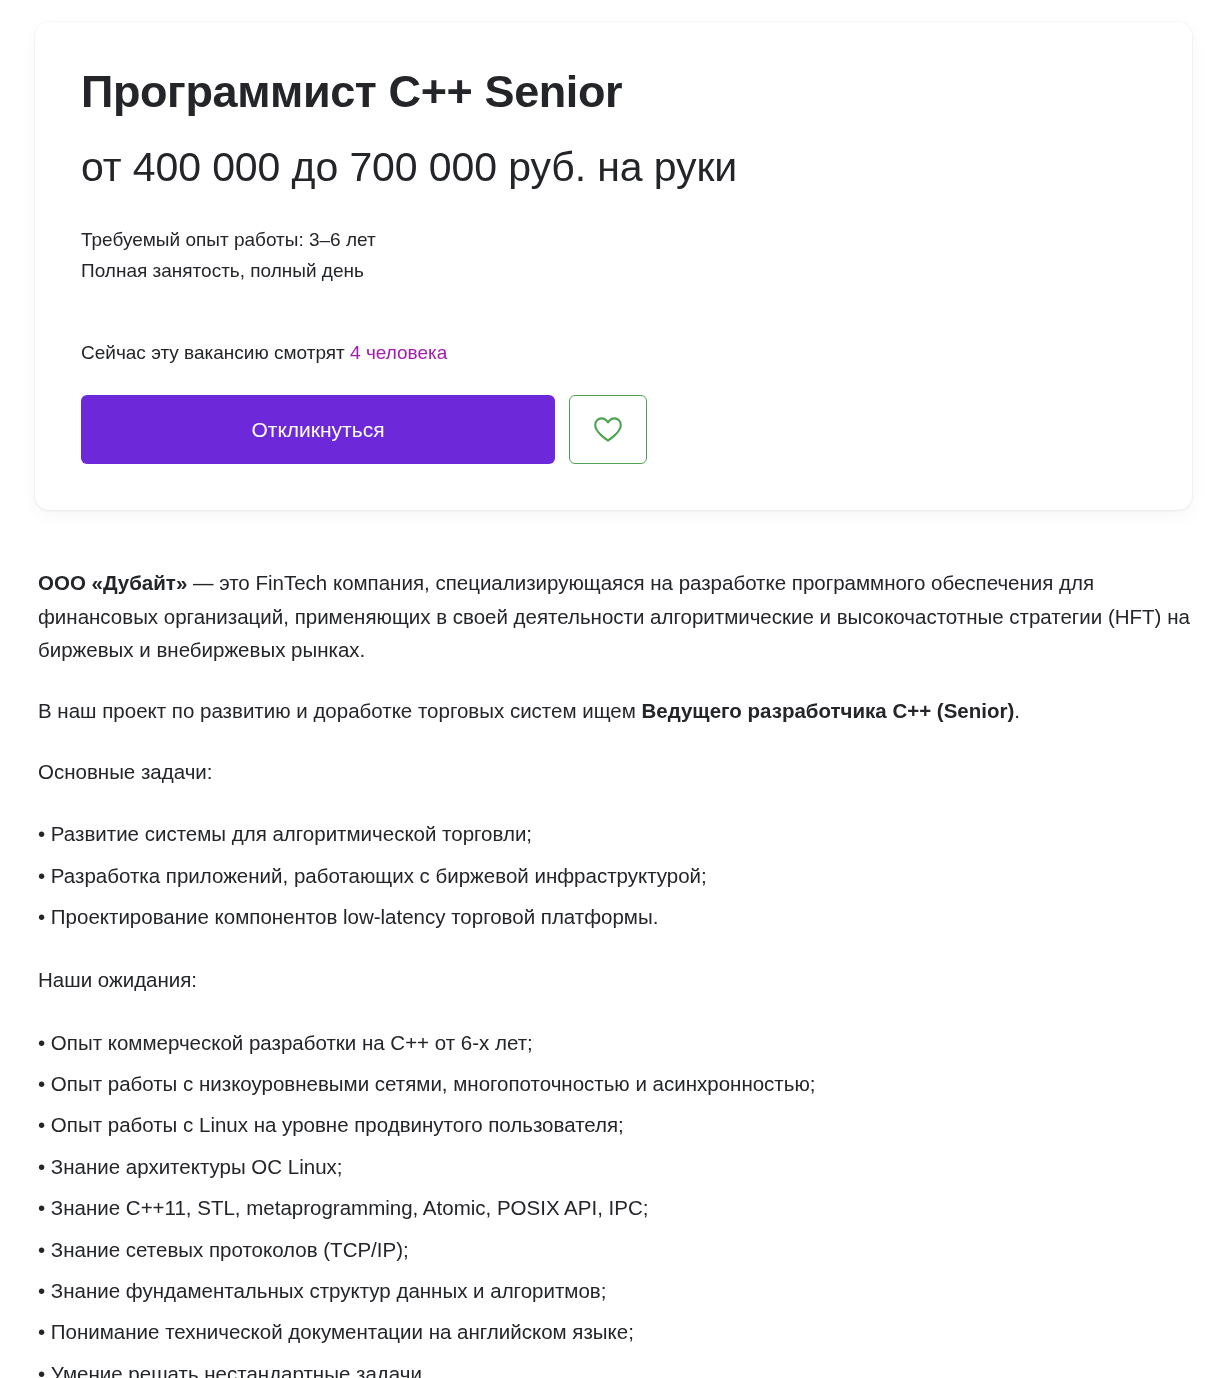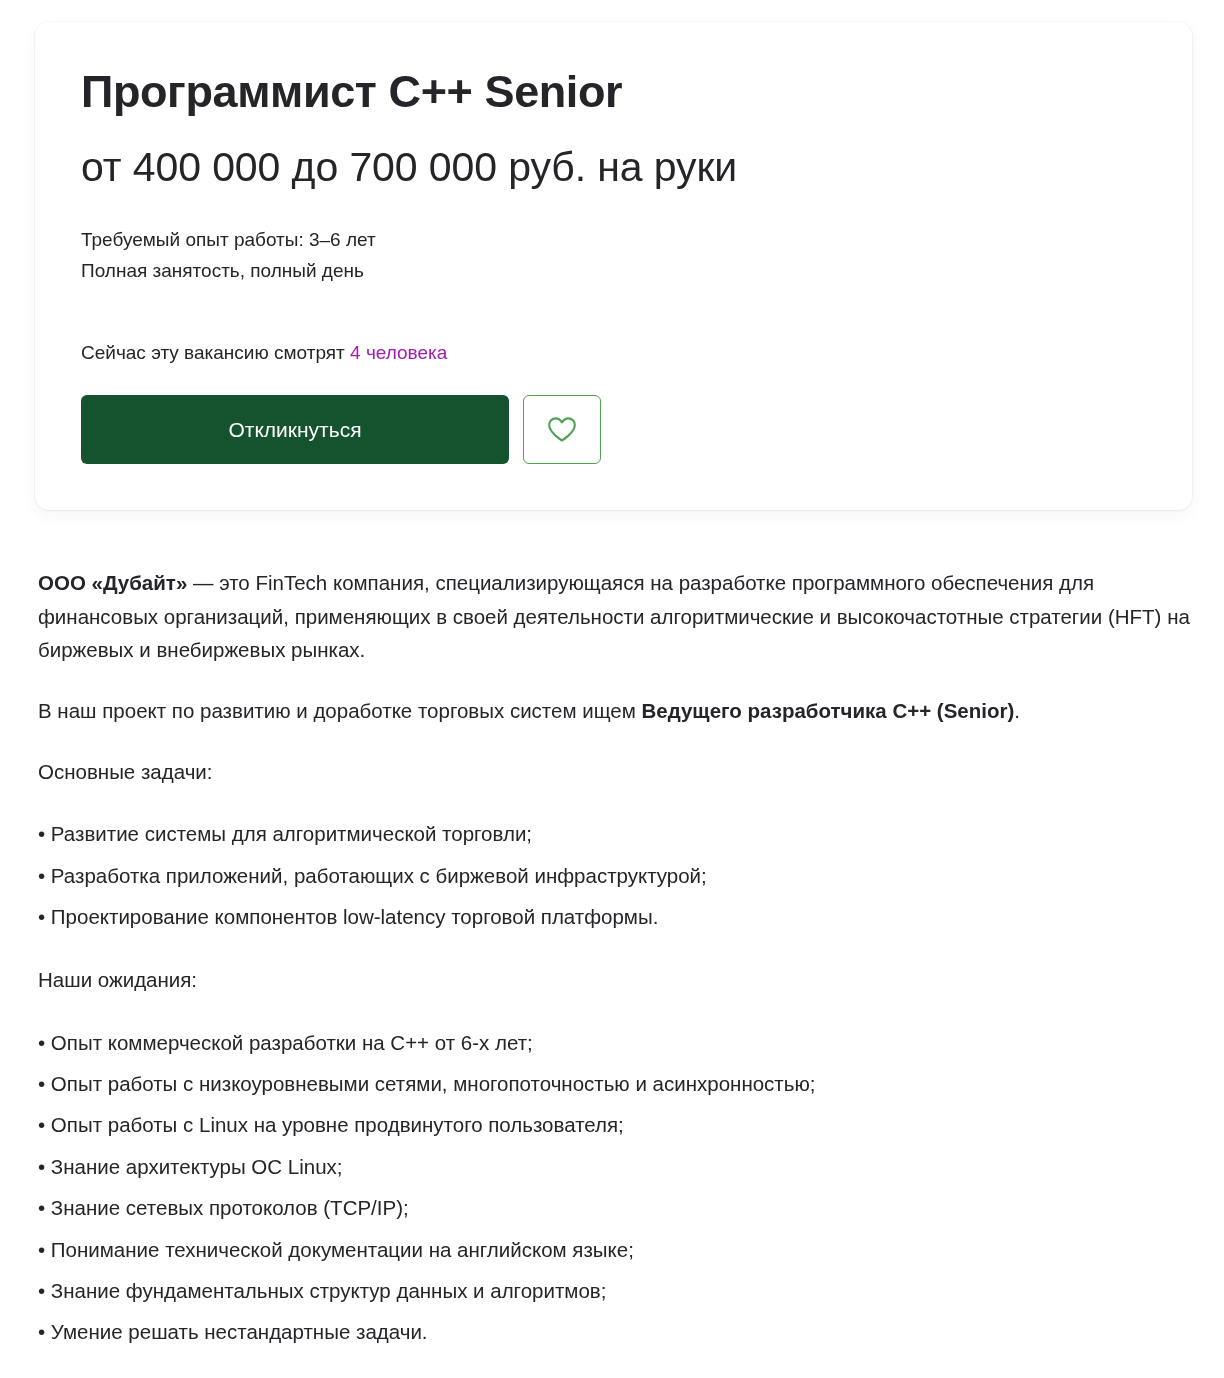--- a/index.html
+++ b/index.html
@@ -76,23 +76,23 @@
     display: flex;
     align-items: center;
     margin-top: 28px;
     gap: 14px;
   }
 
   .apply-button {
     display: inline-flex;
     align-items: center;
     justify-content: center;
-    width: 428px;
+    width: 474px;
     height: 69px;
-    background: #14532d;
+    background: #6d28d9;
     color: #ffffff;
     font-size: 21px;
     font-family: "Liberation Sans", "DejaVu Sans", sans-serif;
     border: none;
     border-radius: 6px;
     cursor: pointer;
     padding: 0;
   }
 
   .fav-button {
@@ -194,21 +194,22 @@
       <li>• Проектирование компонентов low-latency торговой платформы.</li>
     </ul>
 
     <p class="section-heading">Наши ожидания:</p>
 
     <ul class="bullet-list">
       <li>• Опыт коммерческой разработки на C++ от 6-х лет;</li>
       <li>• Опыт работы с низкоуровневыми сетями, многопоточностью и асинхронностью;</li>
       <li>• Опыт работы с Linux на уровне продвинутого пользователя;</li>
       <li>• Знание архитектуры ОС Linux;</li>
+      <li>• Знание C++11, STL, metaprogramming, Atomic, POSIX API, IPC;</li>
       <li>• Знание сетевых протоколов (TCP/IP);</li>
+      <li>• Знание фундаментальных структур данных и алгоритмов;</li>
       <li>• Понимание технической документации на английском языке;</li>
-      <li>• Знание фундаментальных структур данных и алгоритмов;</li>
       <li>• Умение решать нестандартные задачи.</li>
     </ul>
 
   </div>
 
 </div>
 
 </body></html>

